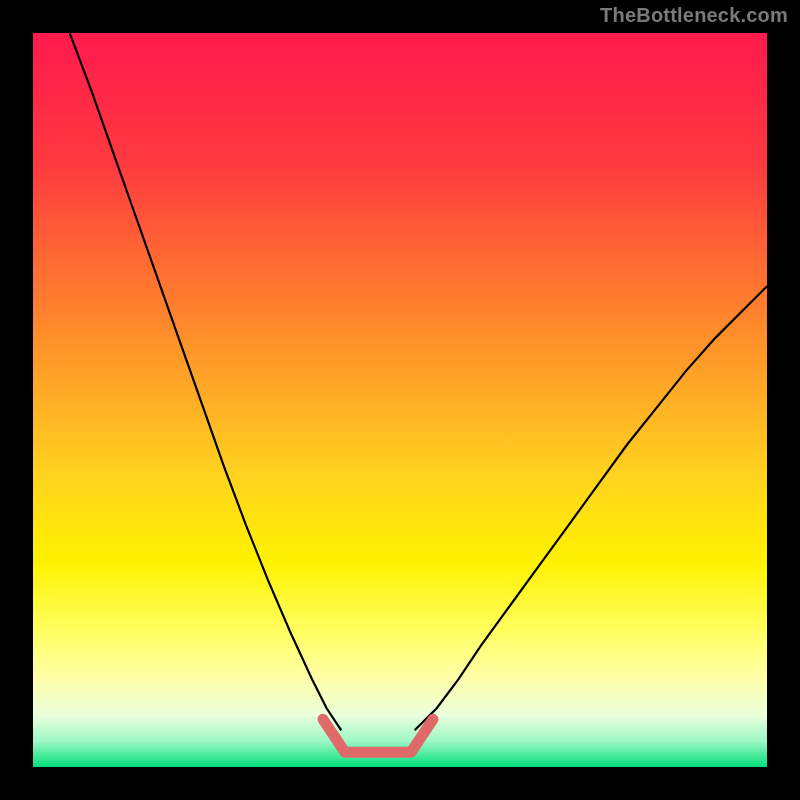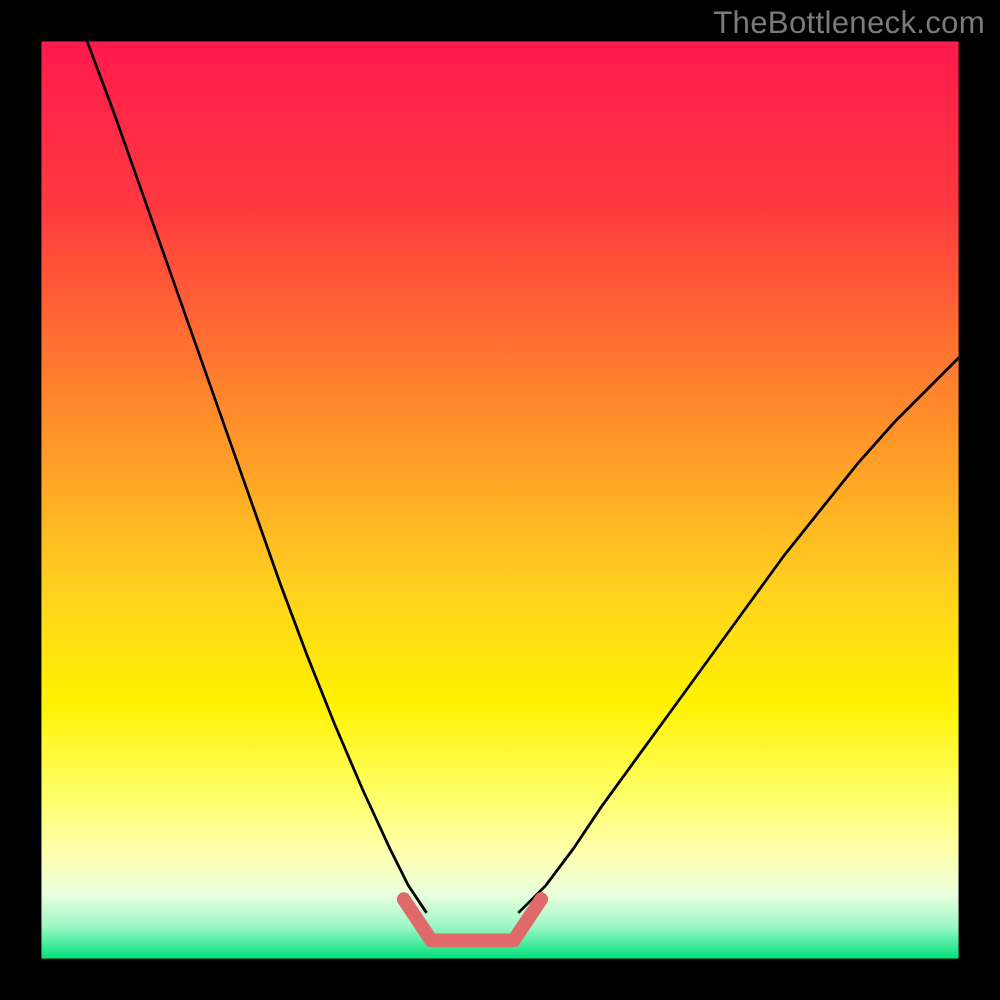--- a/index.html
+++ b/index.html
@@ -15,22 +15,22 @@
     position: relative;
     width: 800px;
     height: 800px;
     background: #000;
   }
   .attribution {
     position: absolute;
     top: 4px;
     right: 12px;
     color: #7a7a7a;
-    font-size: 25px;
-    font-weight: 400;
+    font-size: 20px;
+    font-weight: 700;
     letter-spacing: 0.2px;
     user-select: none;
   }
   .plot-area {
     position: absolute;
     left: 33px;
     top: 33px;
     width: 734px;
     height: 734px;
   }

